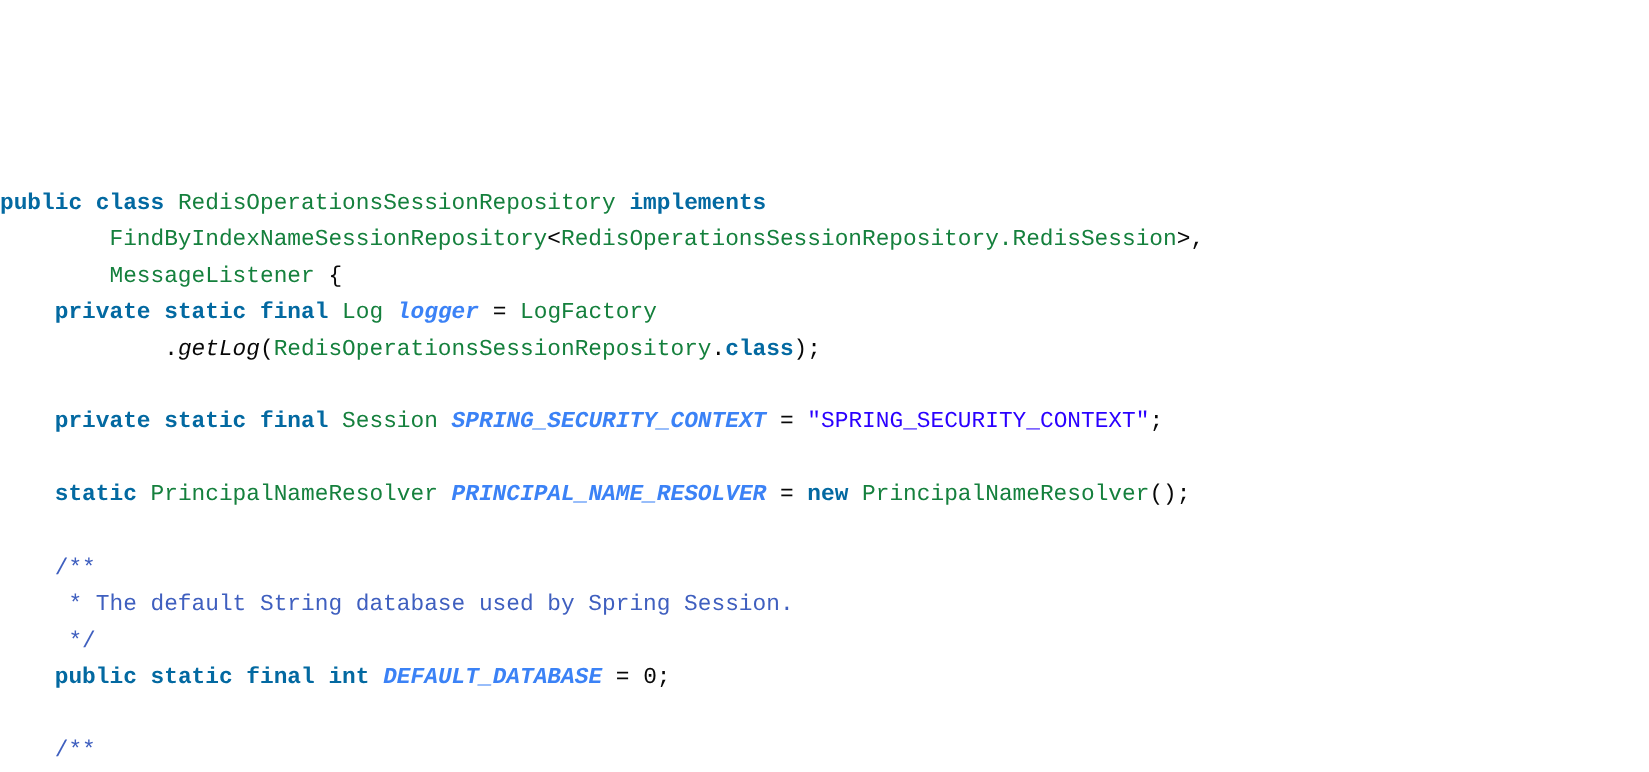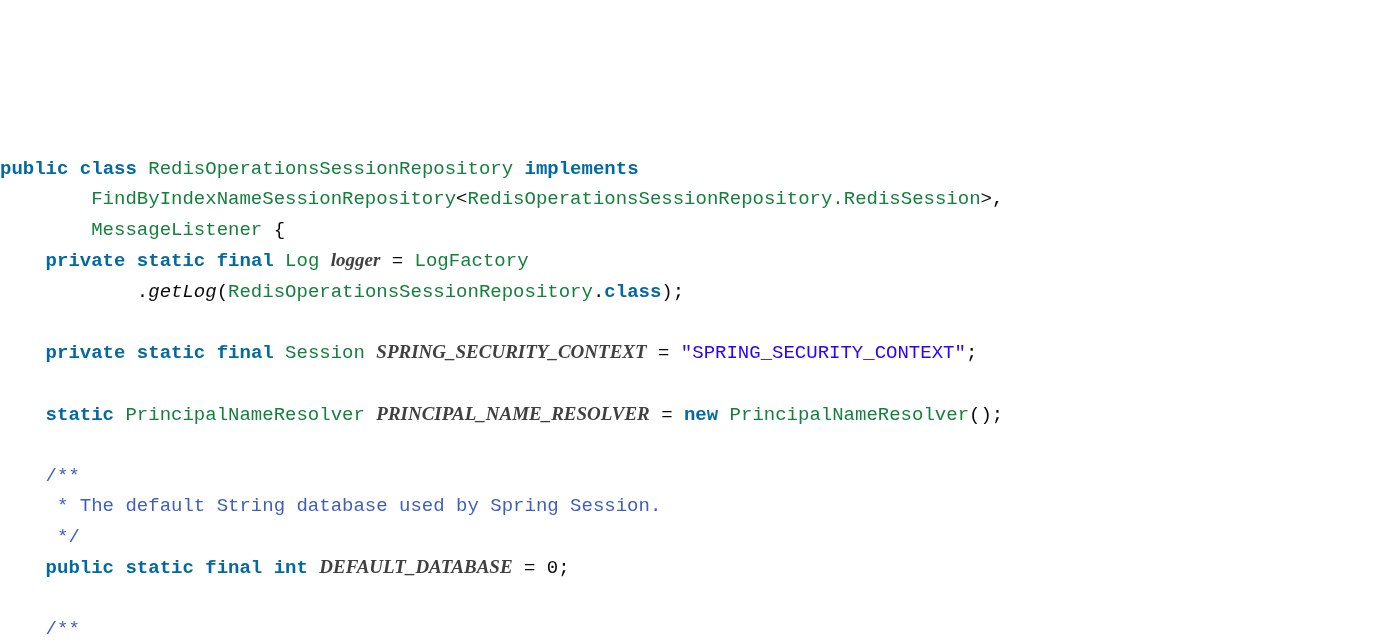--- a/index.html
+++ b/index.html
@@ -8,21 +8,21 @@
       font-size: 19px;
       line-height: 1.6;
       background: #ffffff;
       color: #080808;
       padding: 2px 0;
       white-space: pre;
       overflow-x: auto;
     }
     .kw { color: #0369a1; font-weight: bold; }
     .type { color: #15803d; }
-    .field { color: #404040; font-style: italic; font-weight: bold; font-family: Liberation Serif, serif; }
+    .field { color: #3b82f6; font-style: italic; font-weight: bold; }
     .strlit { color: #2a00ff; }
     .method { color: #080808; font-style: italic; }
     .comment { color: #3f5fbf; }
     .punct { color: #080808; }
     .code-wrapper { position: relative; }
   </style>
 </head>
 <body>
 
 

